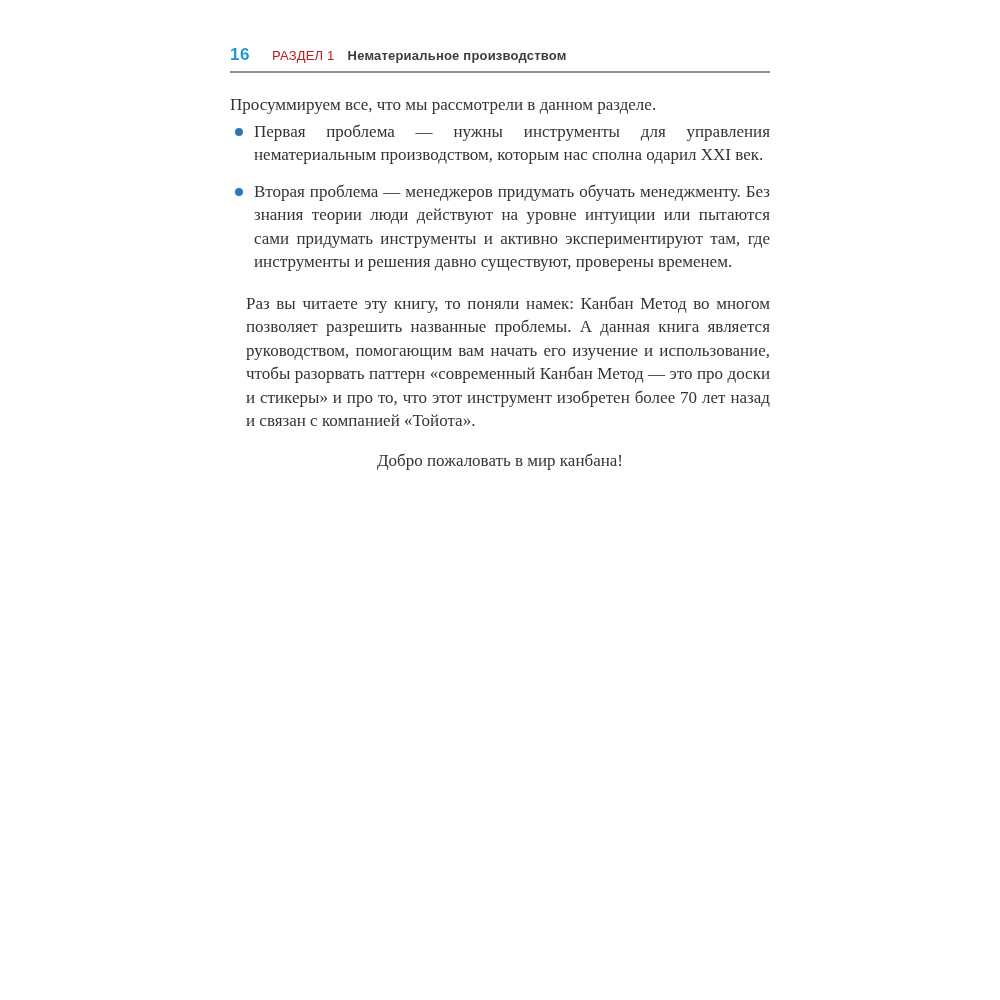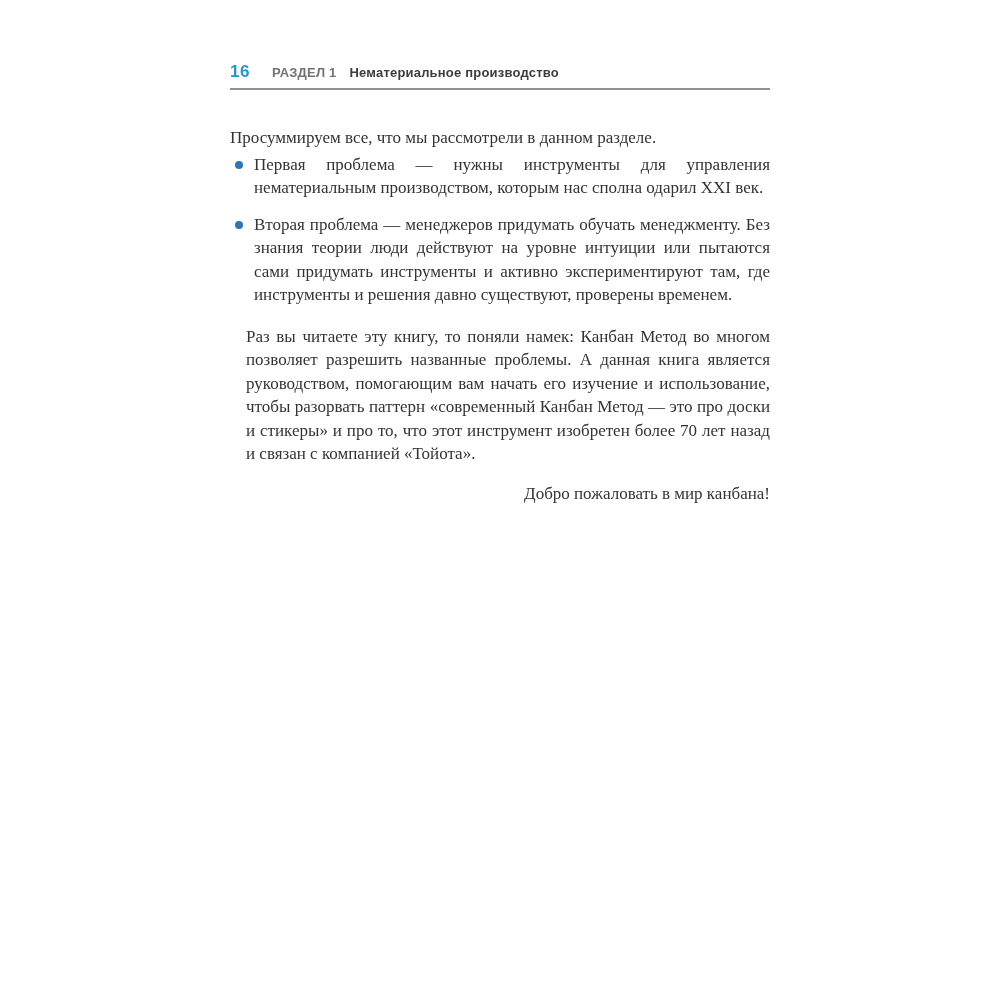--- a/index.html
+++ b/index.html
@@ -19,36 +19,36 @@
   .content {
     position: absolute;
     left: 230px;
     top: 0;
     width: 540px;
   }
   
   .running-head {
     display: flex;
     align-items: baseline;
-    padding-top: 62px;
+    padding-top: 45px;
     padding-bottom: 6px;
     border-bottom: 2px solid #8f8f8f;
     font-family: "Liberation Sans", "DejaVu Sans", sans-serif;
   }
   .page-number {
     font-size: 17px;
     font-weight: bold;
     color: #2196d3;
     letter-spacing: 0.5px;
   }
   .section-label {
     margin-left: 22px;
     font-size: 13px;
-    font-weight: bold;
-    color: #737373;
+    font-weight: normal;
+    color: #b91c1c;
     letter-spacing: 0.2px;
   }
   .section-title {
     margin-left: 13px;
     font-size: 13px;
     font-weight: 600;
     color: #3d3d3d;
     letter-spacing: 0.2px;
   }
   
@@ -61,21 +61,21 @@
     letter-spacing: -0.5px;
   }
   
   .body-text {
     font-size: 17px;
     line-height: 23.5px;
     text-align: justify;
     color: #333333;
   }
   .intro-paragraph {
-    margin: 36px 0 0 0;
+    margin: 20px 0 0 0;
   }
   .bullet-list {
     list-style: none;
     margin: 3px 0 0 0;
     padding: 0;
   }
   .bullet-item {
     position: relative;
     padding-left: 24px;
     margin: 0 0 13px 0;
@@ -90,33 +90,33 @@
     width: 8px;
     height: 8px;
     border-radius: 50%;
     background: #2e75b6;
   }
   .main-paragraph {
     margin: 18px 0 0 16px;
   }
   .closing-paragraph {
     margin: 16px 0 6px 0;
-    text-align: right;
+    text-align: center;
   }
 </style>
 </head>
 <body>
 
 <div class="page">
   <div class="content">
 
     <div class="running-head">
       <span class="page-number">16</span>
       <span class="section-label">РАЗДЕЛ 1</span>
-      <span class="section-title">Нематериальное производство</span>
+      <span class="section-title">Нематериальное производством</span>
     </div>
 
 
     <p class="body-text intro-paragraph">Просуммируем все, что мы рассмотрели в данном разделе.</p>
 
     <ul class="bullet-list">
       <li class="body-text bullet-item">
         <span class="bullet-dot"></span>
         <span>Первая проблема — нужны инструменты для управления нематериальным производством, которым нас сполна одарил XXI век.</span>
       </li>

